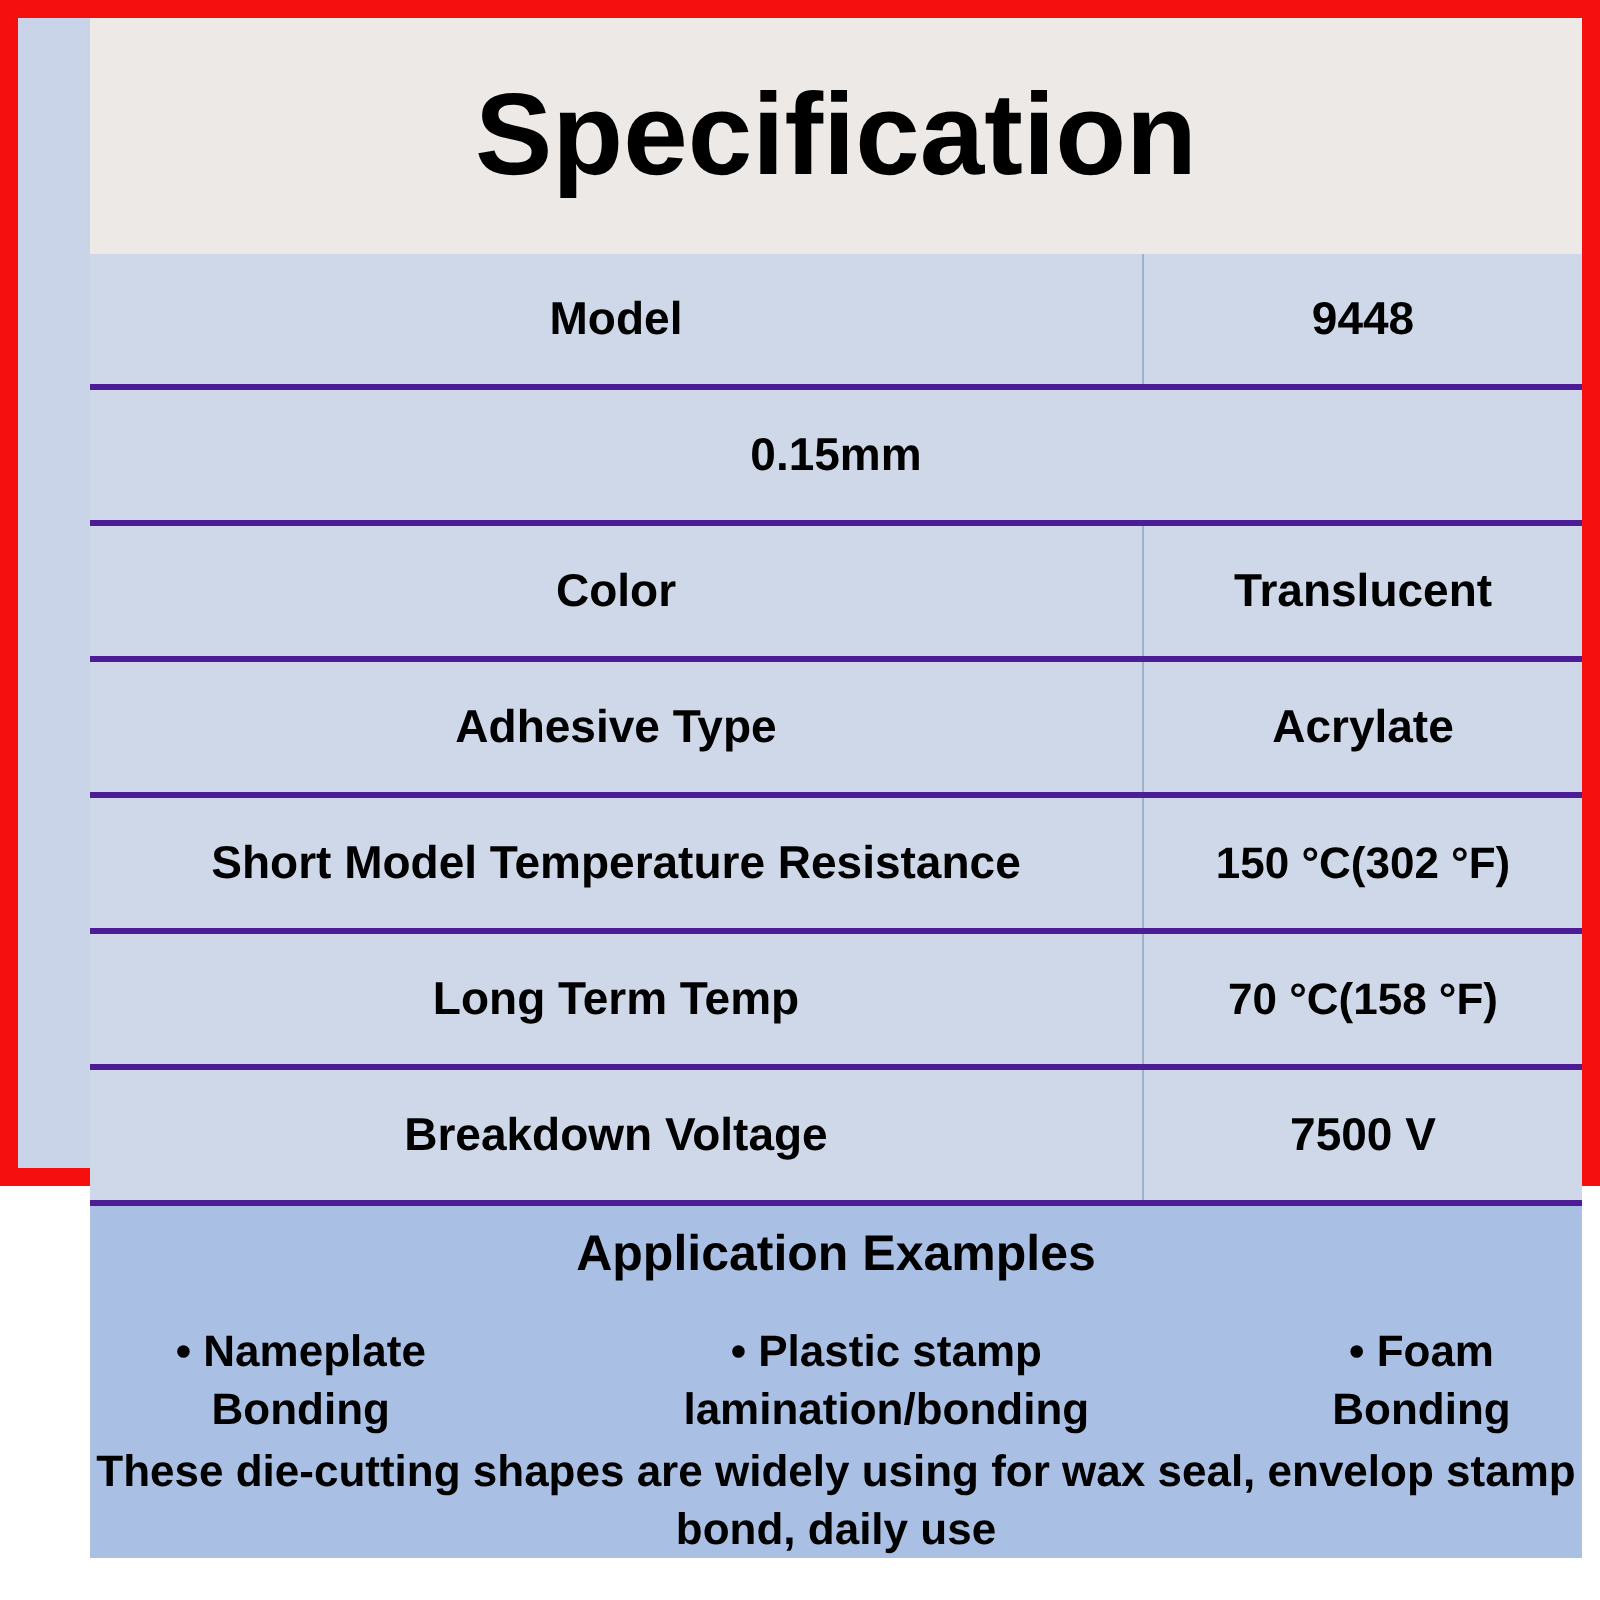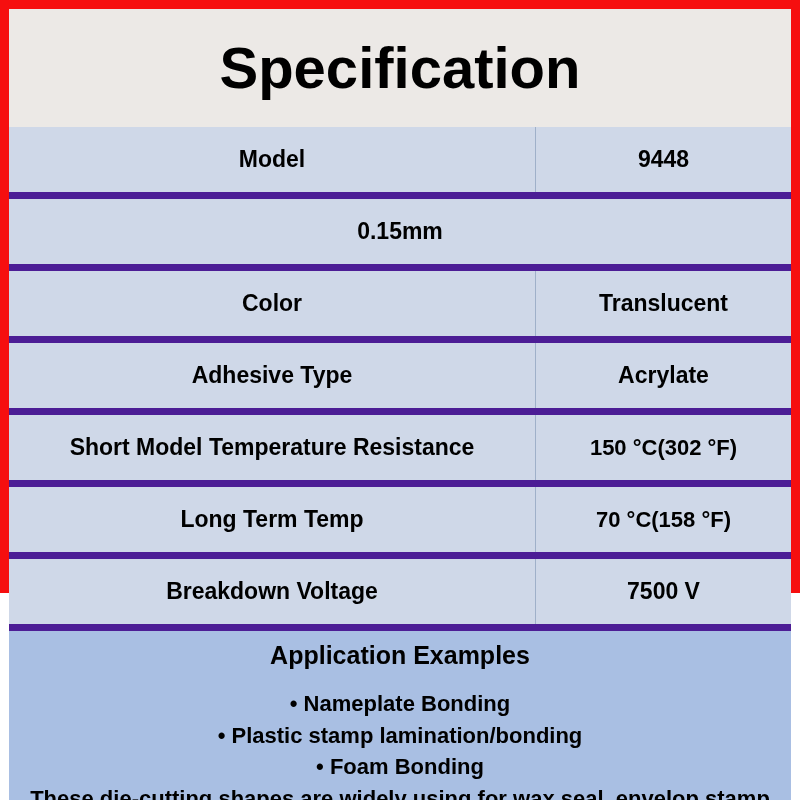--- a/index.html
+++ b/index.html
@@ -15,20 +15,21 @@
   }
   .spec-card {
     position: relative;
     width: 800px;
     height: 593px;
     box-sizing: border-box;
     border: 9px solid #f60f0f;
     background: #c9d4e8;
     display: flex;
     flex-direction: column;
+    padding-left: 36px;
   }
   .title-bar {
     background: #ece9e6;
     flex: 0 0 118px;
     display: flex;
     align-items: center;
     justify-content: center;
   }
   .title-bar .title {
     font-size: 58px;
@@ -38,21 +39,21 @@
     line-height: 1;
   }
   .spec-table {
     flex: 0 0 auto;
     display: flex;
     flex-direction: column;
   }
   .spec-row {
     display: flex;
     height: 65px;
-    border-bottom: 7px solid #4c1d95;
+    border-bottom: 3px solid #4c1d95;
     background: #cfd8e8;
   }
   .spec-row .cell-label {
     flex: 0 0 527px;
     display: flex;
     align-items: center;
     justify-content: center;
     border-right: 1px solid #9fb0c9;
     box-sizing: border-box;
     padding: 0 6px;
@@ -87,23 +88,22 @@
   }
   .app-heading {
     font-size: 25px;
     font-weight: bold;
     color: #000000;
     margin-bottom: 20px;
     text-align: center;
   }
   .app-list {
     display: flex;
-    flex-direction: column;
-    align-items: center;
-    gap: 3px;
+    align-items: center;
+    gap: 13px;
     width: 100%;
   }
   .app-item {
     font-size: 22px;
     font-weight: bold;
     color: #000000;
     text-align: center;
     line-height: 1.3;
   }
   .app-note {

